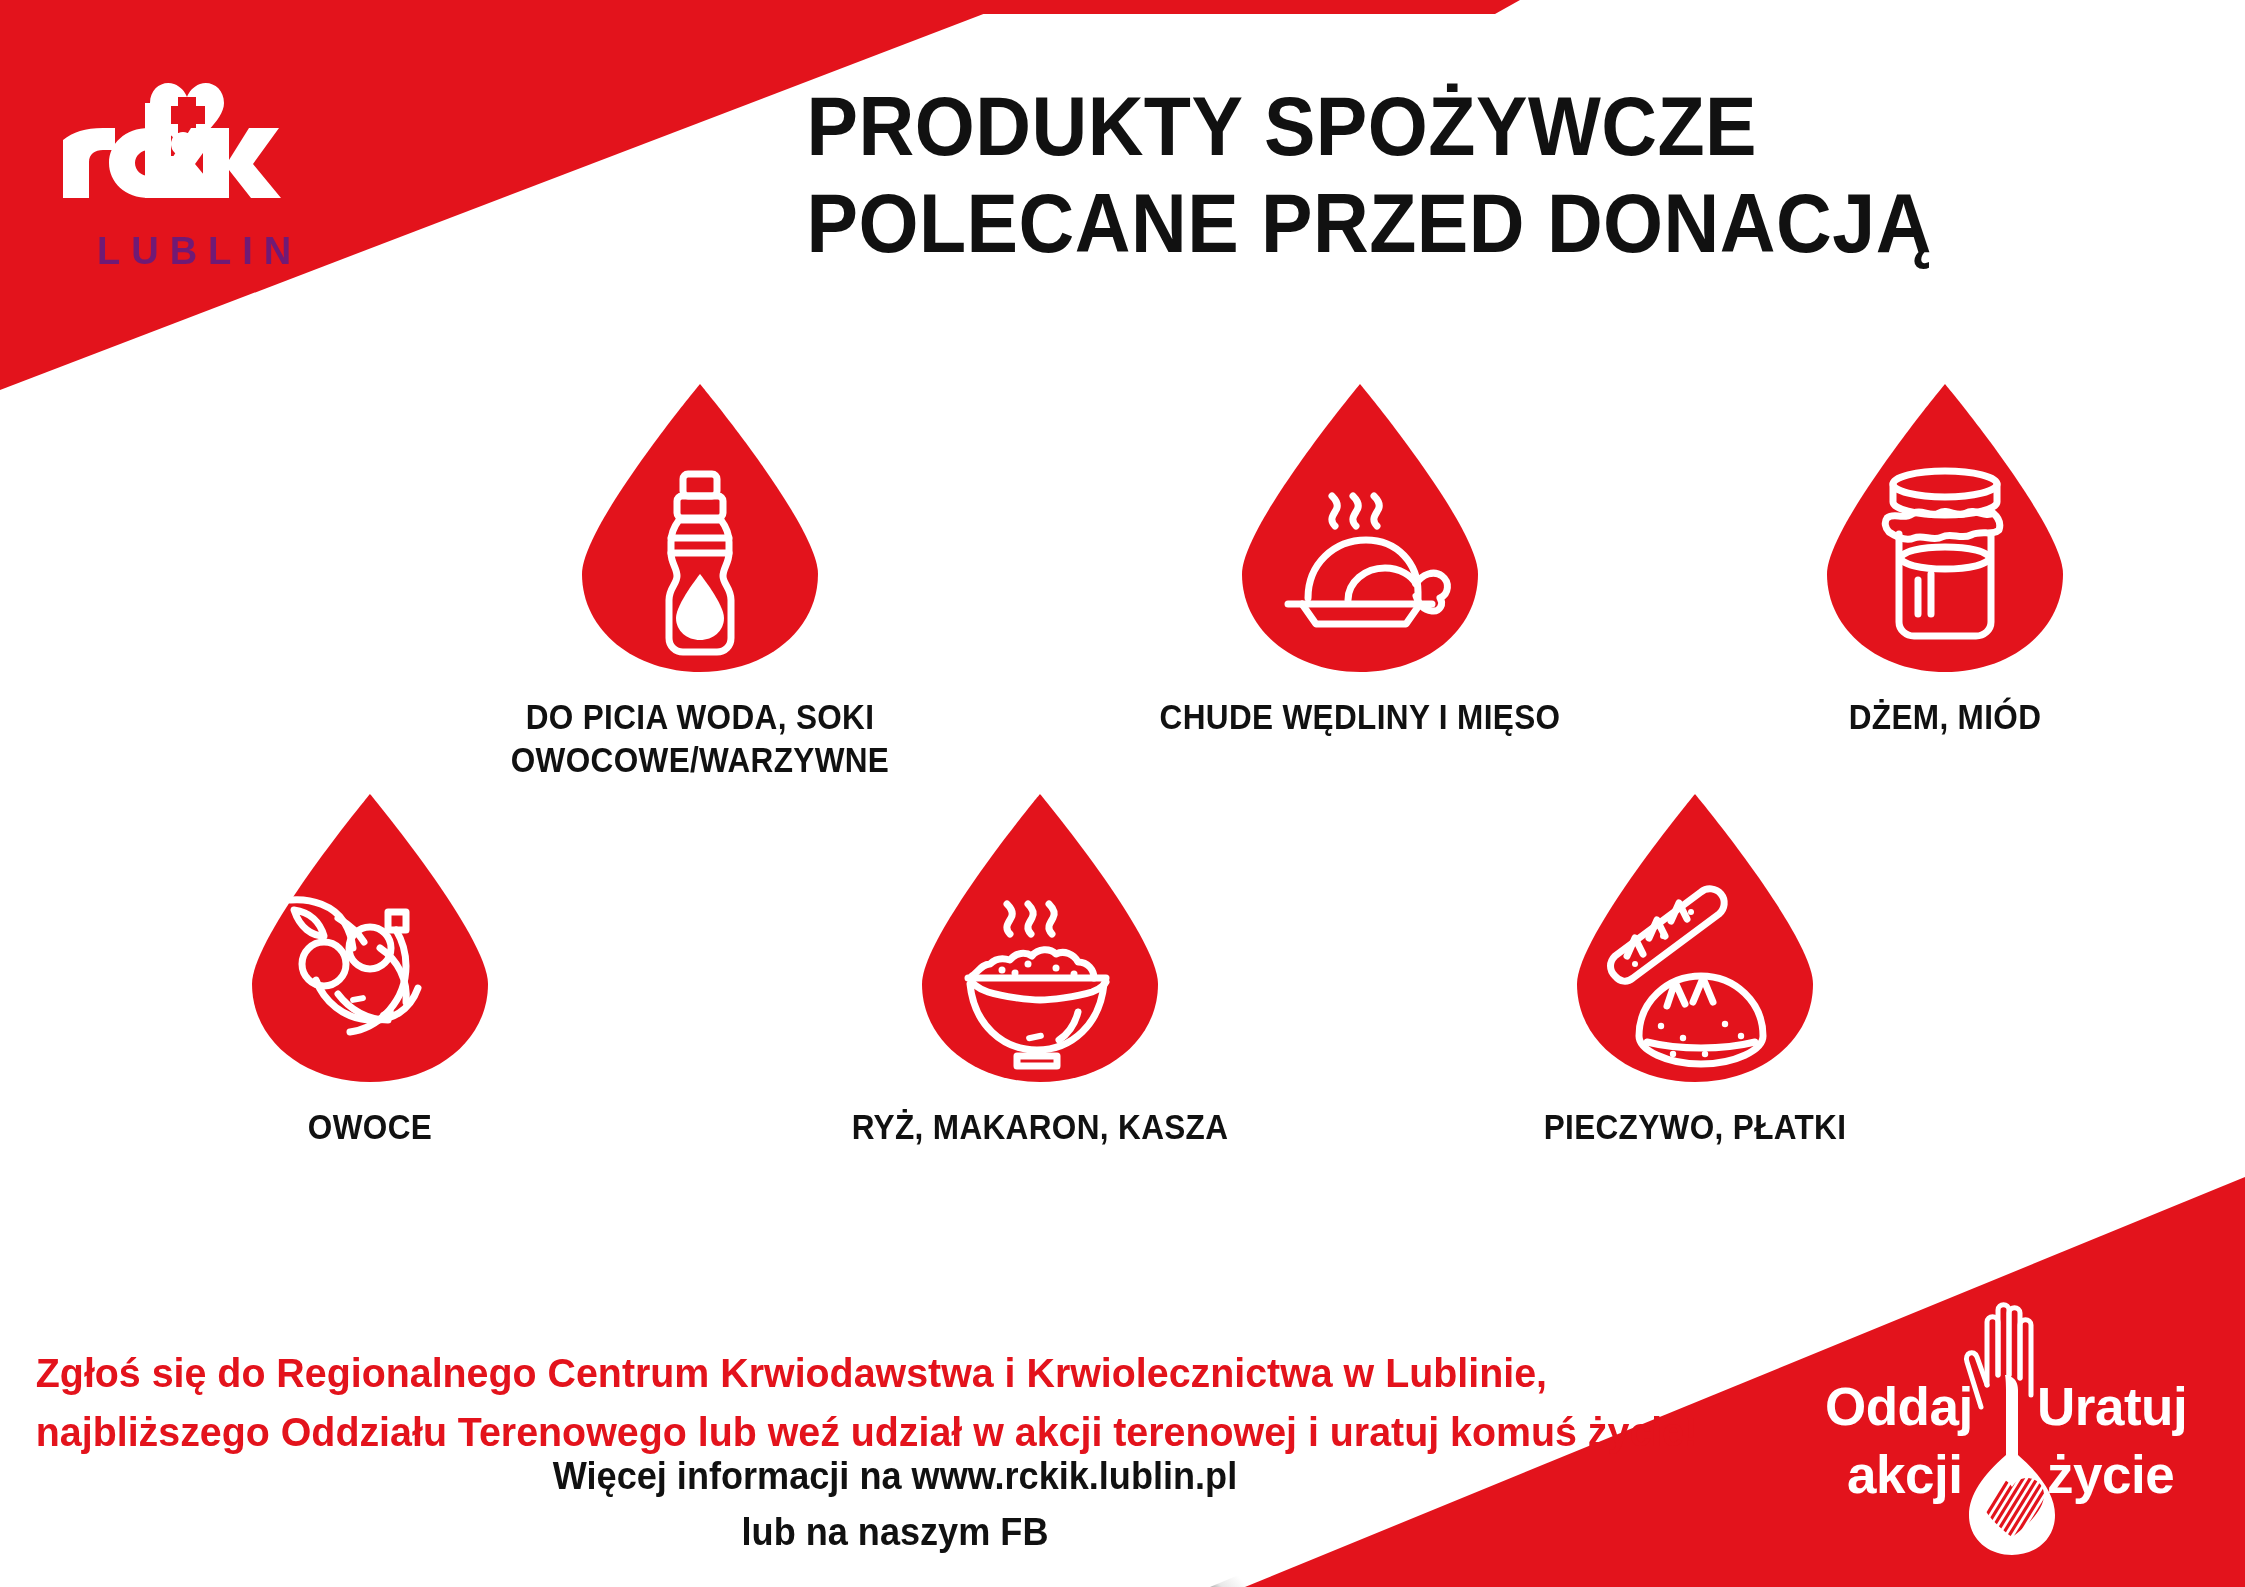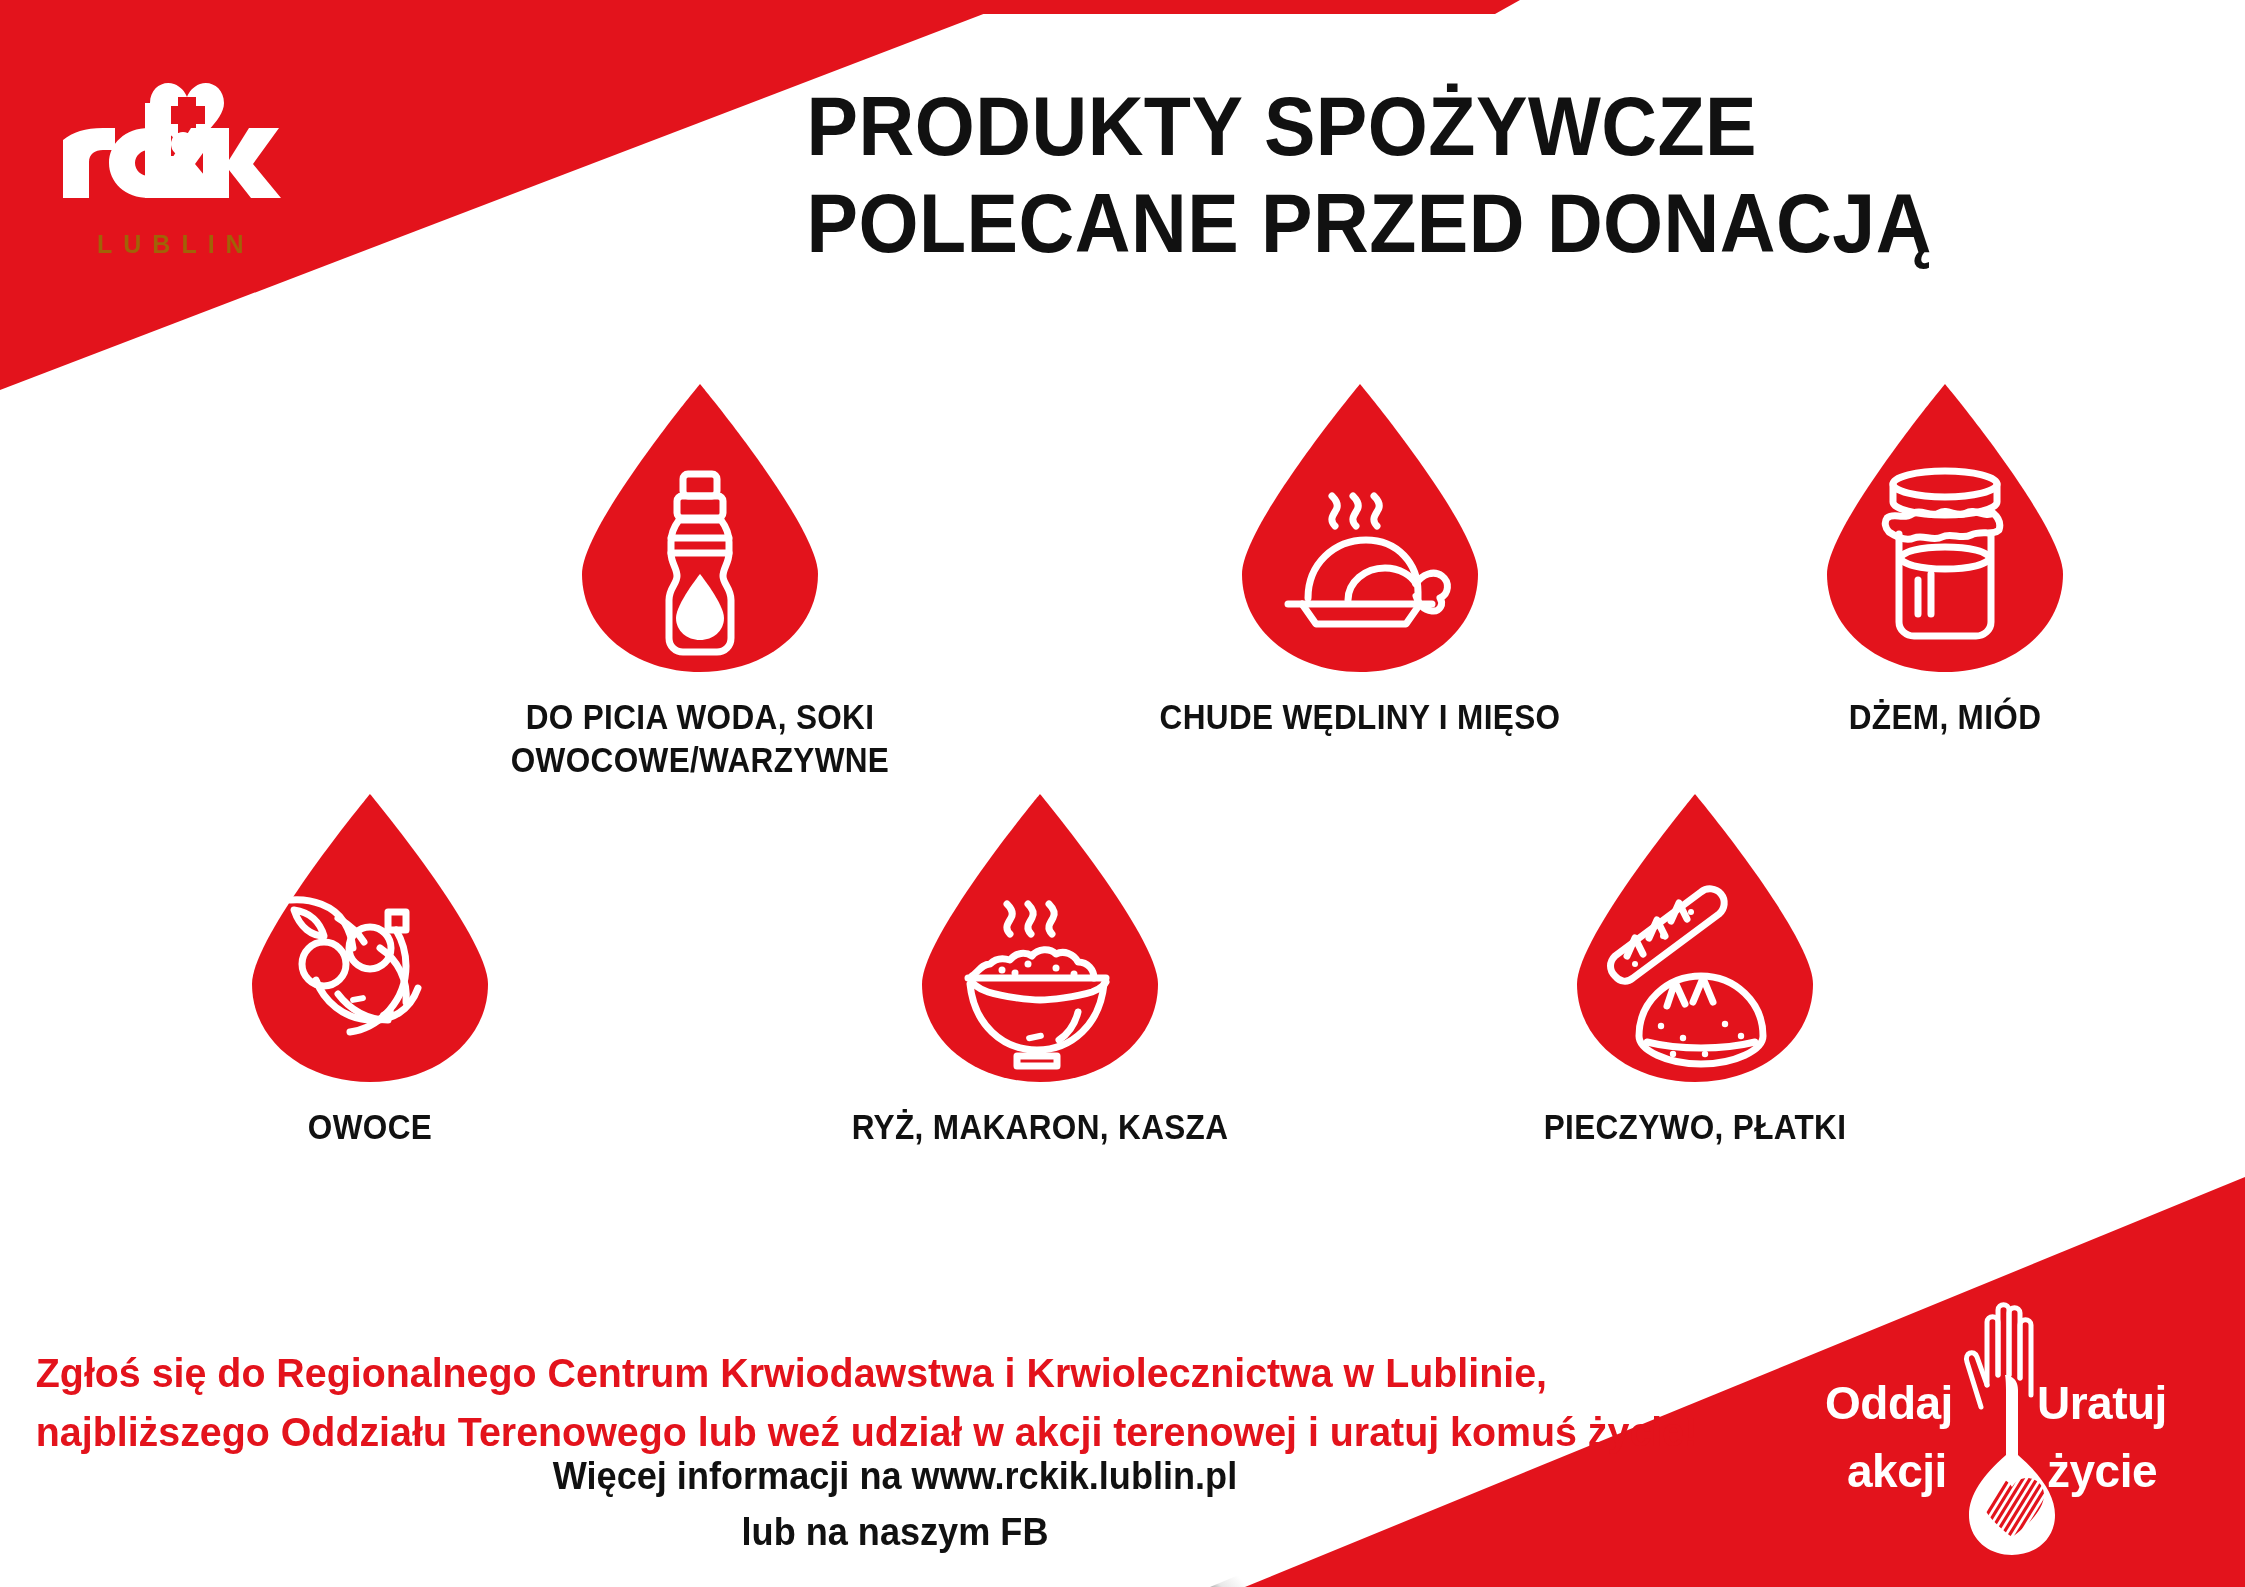--- a/index.html
+++ b/index.html
@@ -58,24 +58,24 @@
   }
 
   
   .logo-wrap {
     position:absolute; left:45px; top:70px;
     z-index:5;
     width:320px;
   }
   .logo-mark { display:block; }
   .logo-sub {
-    color:#a16207;
+    color:#701a75;
     font-family:"Liberation Sans", sans-serif;
     font-weight:700;
-    font-size:25px;
+    font-size:38px;
     letter-spacing:11px;
     margin-top:10px;
     margin-left:52px;
   }
 
   
   .title-block {
     position:absolute;
     left:760px; top:78px; width:1330px;
     z-index:4;
@@ -160,21 +160,21 @@
   .odk {
     position:absolute; right:36px; bottom:22px;
     width:390px; height:290px;
     z-index:6;
   }
   .odk-text {
     position:absolute;
     color:#ffffff;
     font-family:"Liberation Sans", sans-serif;
     font-weight:700;
-    font-size:46px;
+    font-size:53px;
     line-height:1.0;
     letter-spacing:-0.5px;
   }
   .odk-oddaj { left:6px;  top:105px; }
   .odk-krew  { left:28px; top:173px; }
   .odk-uratuj{ left:218px; top:105px; }
   .odk-zycie { left:228px; top:173px; }
 </style>
 </head>
 <body>

